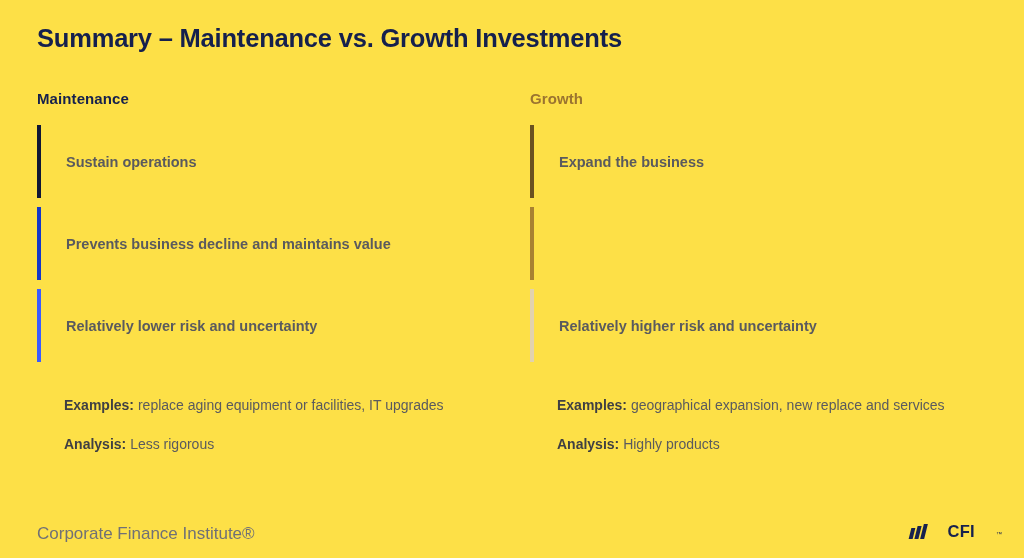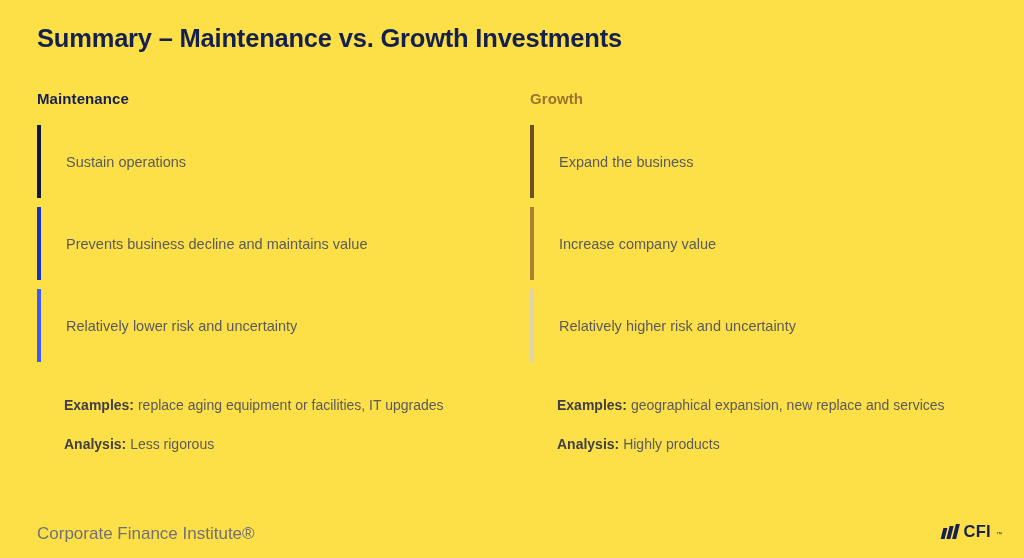--- a/index.html
+++ b/index.html
@@ -69,21 +69,21 @@
     top: 0;
     width: 4px;
     height: 73px;
     border-radius: 0;
   }
   .bullet-text {
     padding-left: 29px;
     font-size: 14.5px;
     line-height: 20px;
     color: #5a5a5e;
-    font-weight: normal;
+    font-weight: bold;
   }
 
   
   .notes {
     position: absolute;
     top: 396px;
     width: 400px;
   }
   .notes.left  { left: 64px;  }
   .notes.right { left: 557px; }
@@ -108,21 +108,21 @@
     font-size: 17px;
     color: #707076;
     line-height: 14px;
   }
   .brand-logo {
     position: absolute;
     right: 22px;
     top: 523px;
     display: flex;
     align-items: flex-end;
-    gap: 4px;
+    gap: 20px;
   }
   .brand-marks {
     display: flex;
     align-items: flex-end;
     gap: 2px;
     margin-right: 2px;
   }
   .brand-marks i {
     display: block;
     width: 4px;
@@ -186,21 +186,20 @@
   <div class="column right">
     <div class="column-heading growth" style="color: rgb(155, 116, 48);">Growth</div>
 
     <ul class="bullet-list">
       <li class="bullet-row">
         <span class="accent-bar" style="background: rgb(107, 82, 32);"></span>
         <span class="bullet-text">Expand the business</span>
       </li>
       <li class="bullet-row">
         <span class="accent-bar" style="background: rgb(169, 130, 49);"></span>
-        <span class="bullet-text">Increase company value</span>
       </li>
       <li class="bullet-row">
         <span class="accent-bar" style="background: rgb(226, 210, 174);"></span>
         <span class="bullet-text">Relatively higher risk and uncertainty</span>
       </li>
     </ul>
   </div>
 
   <div class="notes right">
     <p class="note-line">

